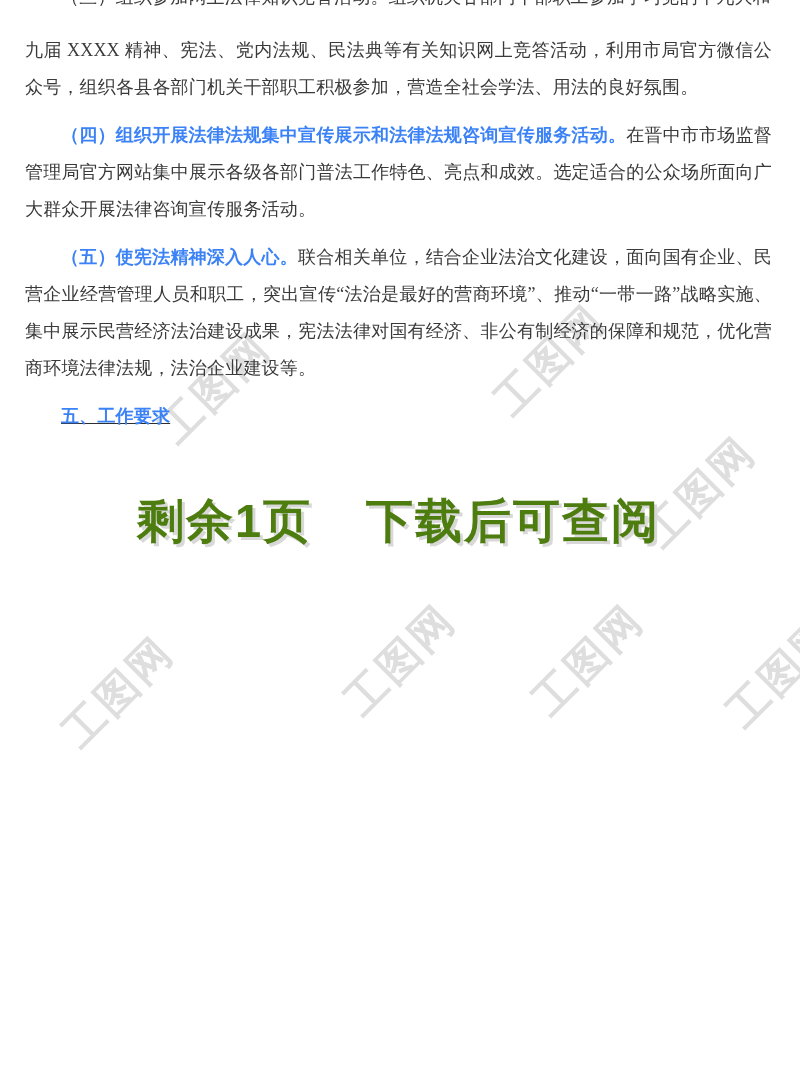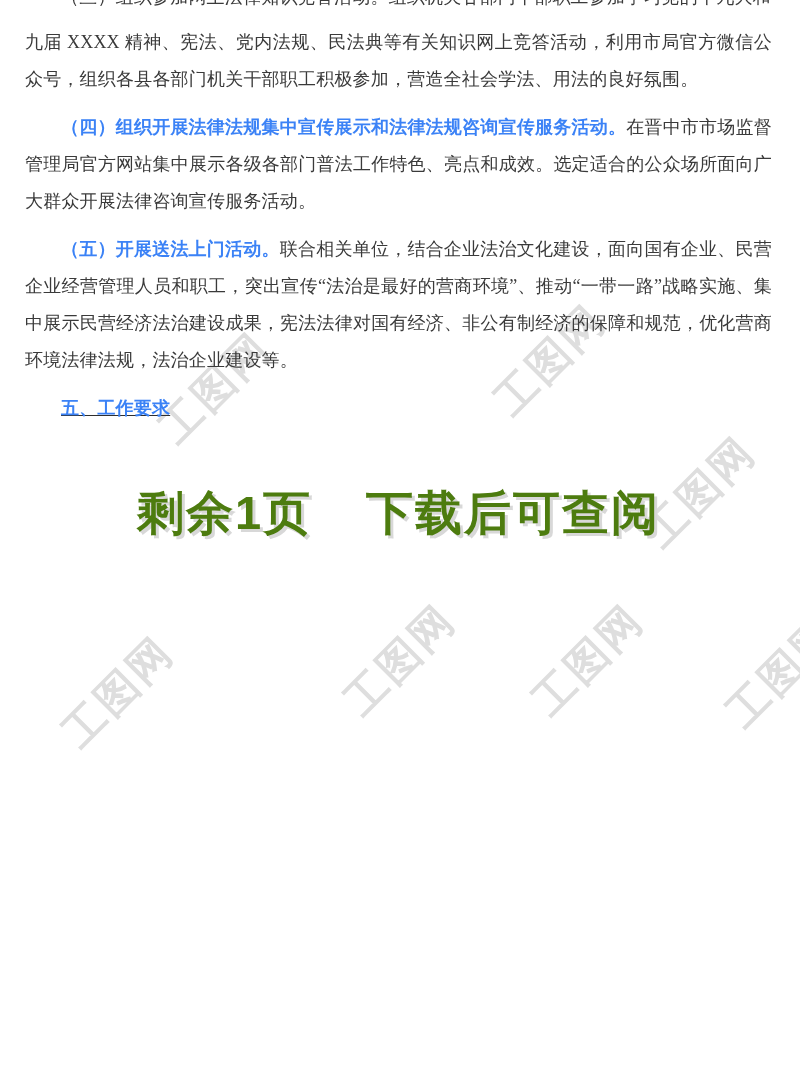--- a/index.html
+++ b/index.html
@@ -13,21 +13,21 @@
     font-family:"Liberation Sans","DejaVu Sans",sans-serif;
     font-weight:bold;font-size:42px;letter-spacing:3px;white-space:nowrap;
   }
   .doc{
     position:absolute;left:25px;width:747px;top:0;z-index:1;
     color:#3a3a3a;font-size:18px;line-height:37px;letter-spacing:0.2px;
     text-align:justify;
   }
   .blk{margin:0 0 11px;text-indent:2em;}
   .blk.clipped{margin:-21px 0 0 0;white-space:nowrap;overflow:hidden;}
-  .blk.cont{text-indent:0;margin-top:8px;}
+  .blk.cont{text-indent:0;margin-top:16px;}
   .blk b{font-weight:bold;color:#3b82f6;}
   .blk.heading{font-weight:bold;color:#2e2e2e;text-decoration:underline;}
   .footer{
     margin-top:67px;text-align:center;
     font-family:"Liberation Sans","DejaVu Sans",sans-serif;
     font-weight:bold;font-size:47px;color:#4d7c0f;
     text-shadow:3px 3px 0 #d8d8d8;letter-spacing:2px;white-space:nowrap;
   }
   .footer .gap{margin-right:54px;}
 </style>
@@ -42,20 +42,20 @@
       <div class="wm" style="left: 400px; top: 660px; color: rgb(222, 222, 222);">工图网</div>
       <div class="wm" style="left: 118px; top: 692px; color: rgb(222, 222, 222);">工图网</div>
       <div class="wm" style="left: 588px; top: 660px; color: rgb(222, 222, 222);">工图网</div>
       <div class="wm" style="left: 782px; top: 672px; color: rgb(222, 222, 222);">工图网</div>
     </div>
   <div class="doc">
     <div>
         <p class="blk clipped"><span>（三）组织参加网上法律知识竞答活动。组织机关各部门干部职工参加学习党的十九大和十</span></p>
         <p class="blk cont"><span>九届 XXXX 精神、宪法、党内法规、民法典等有关知识网上竞答活动，利用市局官方微信公众号，组织各县各部门机关干部职工积极参加，营造全社会学法、用法的良好氛围。</span></p>
         <p class="blk para"><b>（四）组织开展法律法规集中宣传展示和法律法规咨询宣传服务活动。</b><span>在晋中市市场监督管理局官方网站集中展示各级各部门普法工作特色、亮点和成效。选定适合的公众场所面向广大群众开展法律咨询宣传服务活动。</span></p>
-        <p class="blk para"><b>（五）开展送法上门活动。</b><span>联合相关单位，结合企业法治文化建设，面向国有企业、民营企业经营管理人员和职工，突出宣传“法治是最好的营商环境”、推动“一带一路”战略实施、集中展示民营经济法治建设成果，宪法法律对国有经济、非公有制经济的保障和规范，优化营商环境法律法规，法治企业建设等。</span></p>
+        <p class="blk para"><b>（五）使宪法精神深入人心。</b><span>联合相关单位，结合企业法治文化建设，面向国有企业、民营企业经营管理人员和职工，突出宣传“法治是最好的营商环境”、推动“一带一路”战略实施、集中展示民营经济法治建设成果，宪法法律对国有经济、非公有制经济的保障和规范，优化营商环境法律法规，法治企业建设等。</span></p>
         <p class="blk heading"><b>五、工作要求</b></p>
       </div>
     <div class="footer">
       <span class="gap">剩余1页</span><span>下载后可查阅</span>
     </div>
   </div>
 </div>
 
 </body></html>

